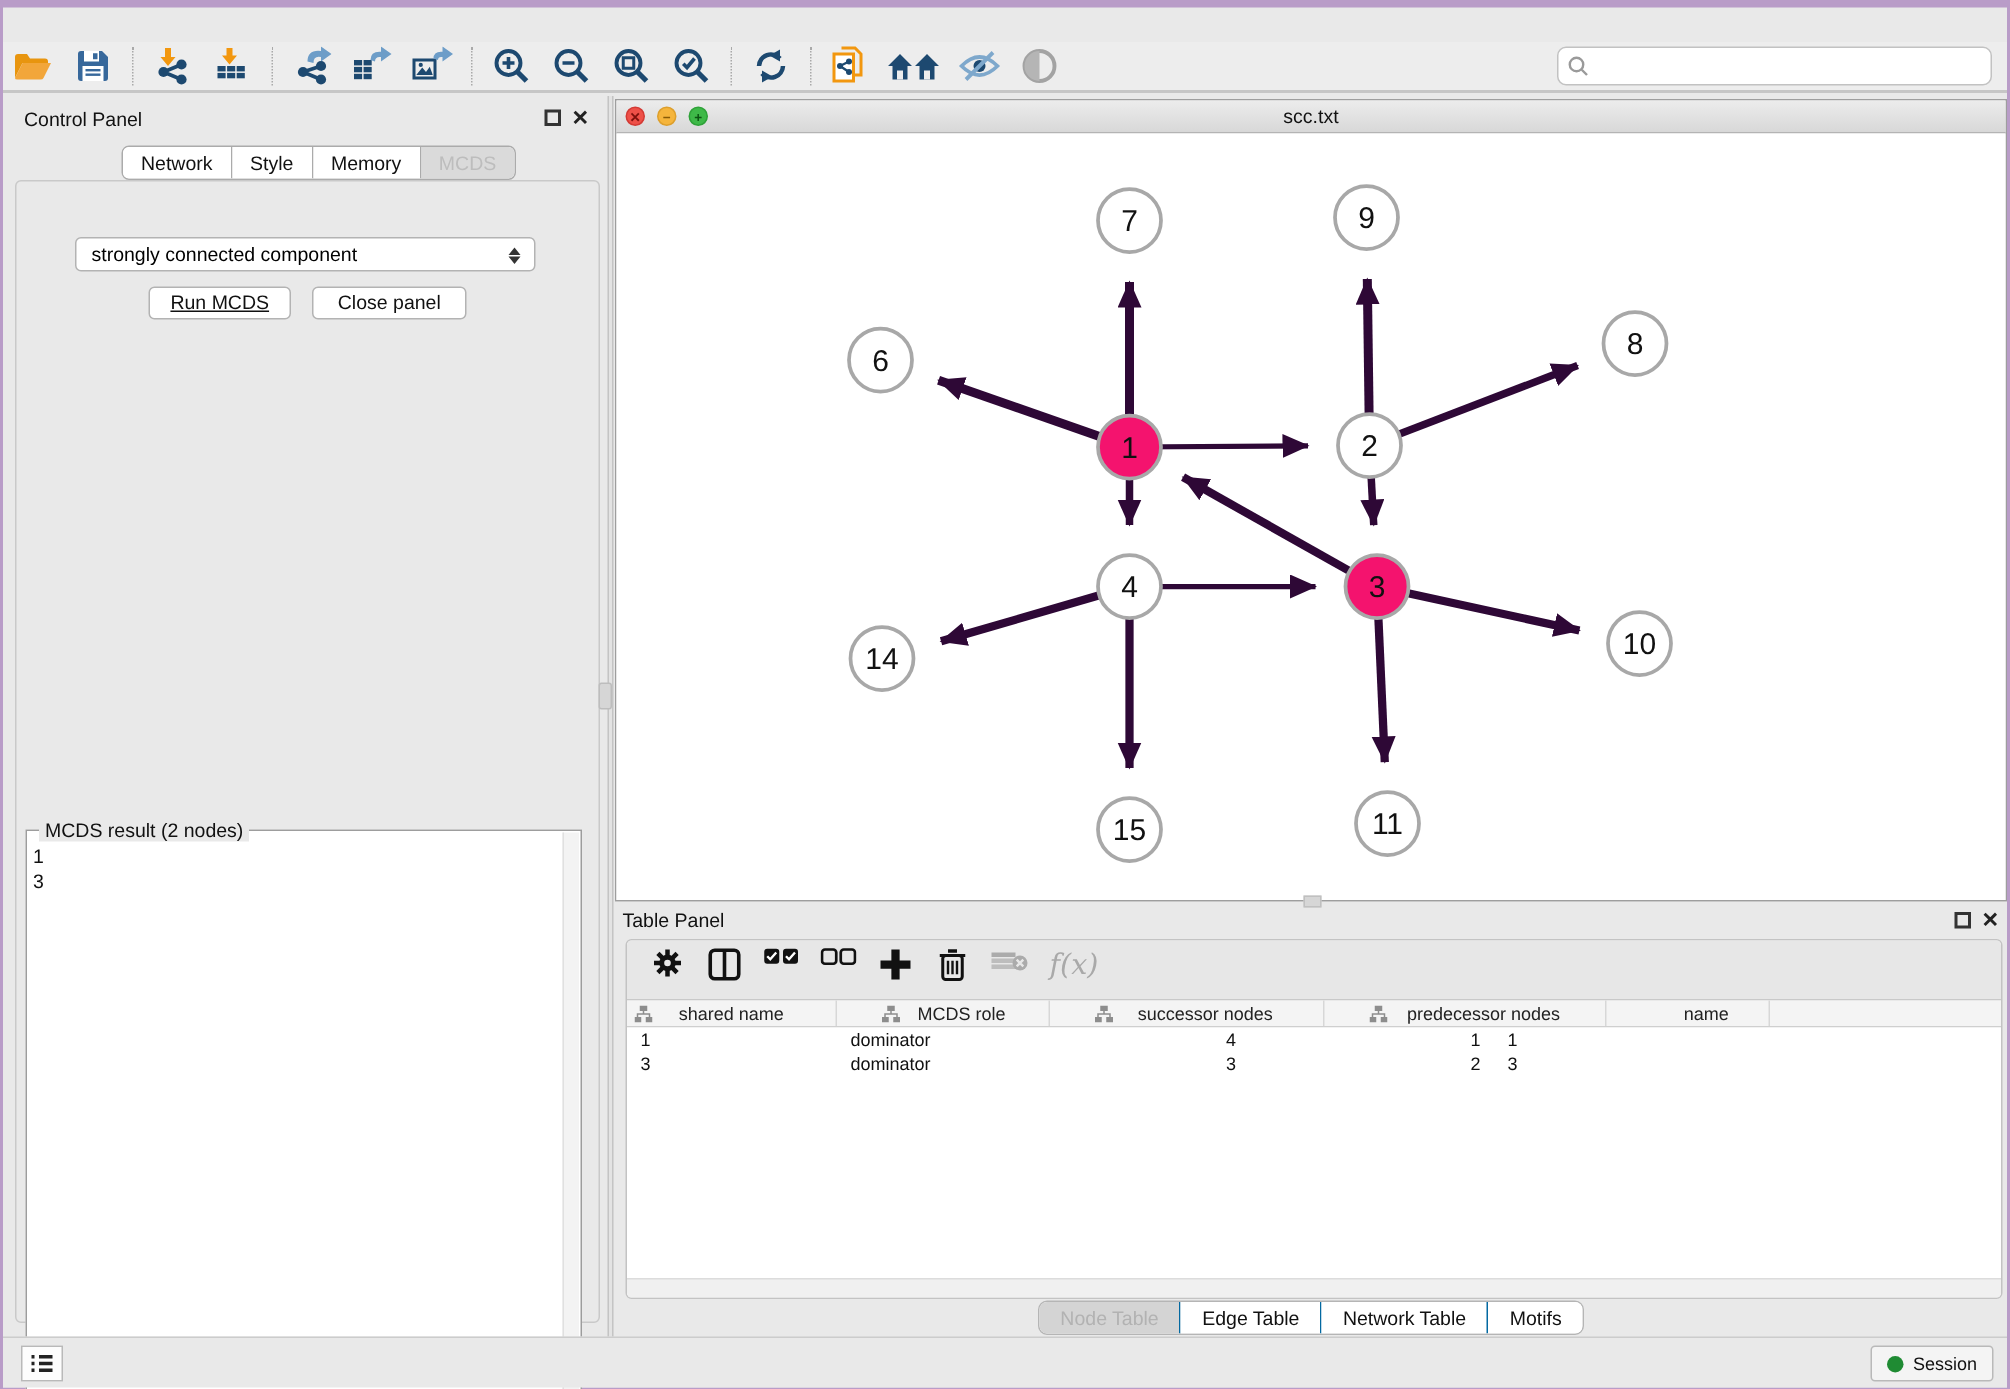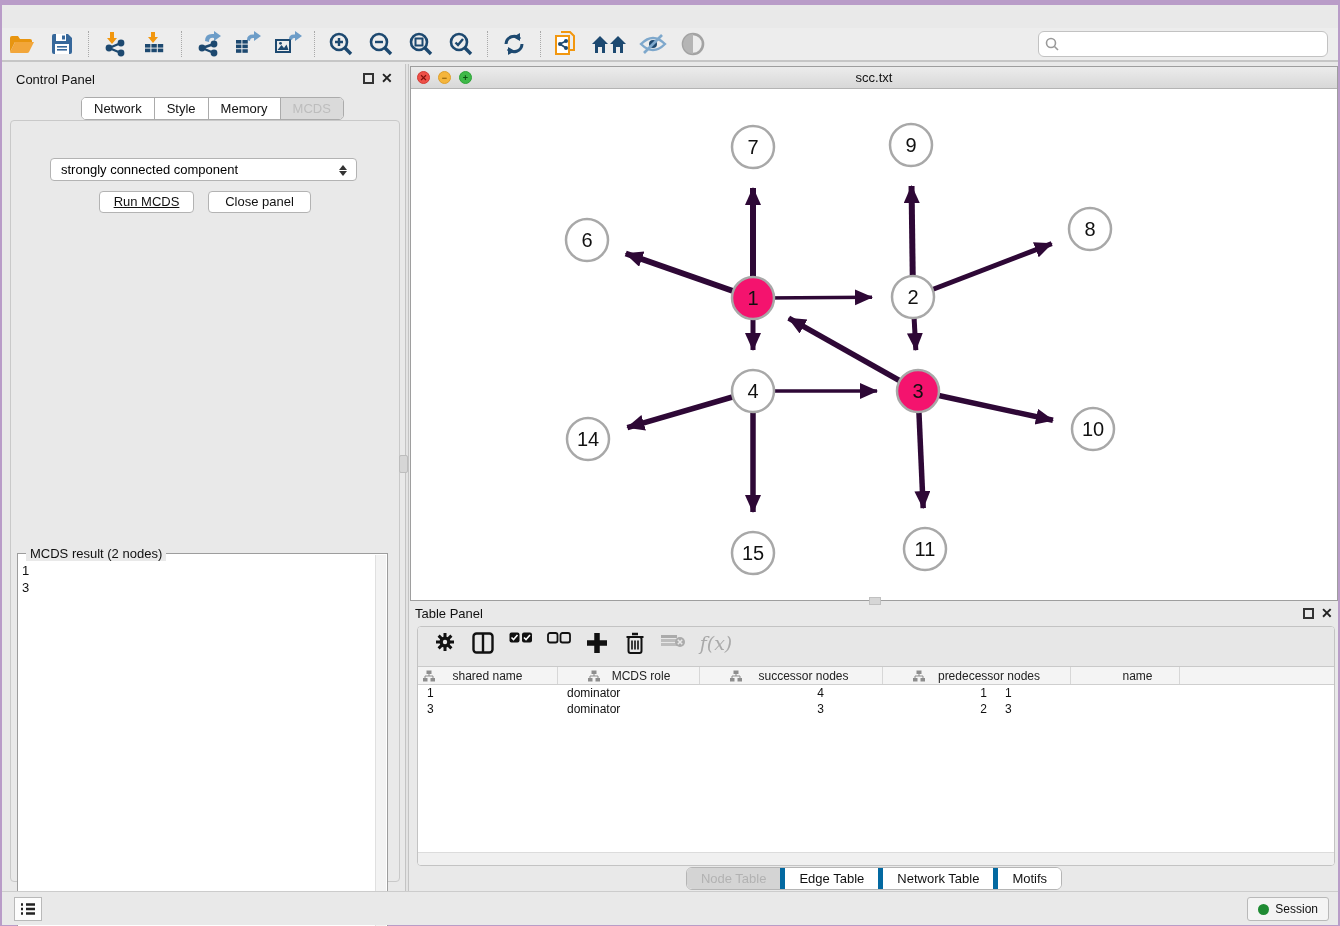--- a/index.html
+++ b/index.html
@@ -65,21 +65,21 @@
   .tp-tool { width:30px; height:30px; display:flex; align-items:flex-start; justify-content:center; margin-right:8px; }
   .fx { font-family:"DejaVu Serif", serif; font-style:italic; font-size:19px; color:#a9a9a9; }
   .tbl-header { display:flex; height:18px; background:#f4f4f4; border-bottom:1px solid #cfcfcf;gap:25px; }
   .tbl-hcell { position:relative; border-right:1px solid #d7d7d7; font-size:12px; color:#222; display:flex; align-items:center; justify-content:center; }
   .tbl-hcell .tree-ic { position:absolute; left:5px; top:3px; }
   .tbl-row { display:flex; height:16px; background:#fff; }
   .tbl-cell { font-size:12px; color:#111; padding:0 9px; line-height:16px; white-space:nowrap; overflow:hidden; }
   .tp-hscroll { position:absolute; left:0; bottom:0; width:100%; height:13px; background:#f0f0f0; border-top:1px solid #dcdcdc; }
   .tp-tabs { position:absolute; left:0; right:0; bottom:-2px; display:flex; justify-content:center; }
   .tp-tabs-inner { display:flex; border:1px solid #b5b5b5; border-radius:6px; overflow:hidden; background:#fff; }
-  .tp-tab { padding:3px 14px; font-size:13px; color:#111; background:#fff; border-right:5px solid #0369a1; }
+  .tp-tab { padding:3px 14px; font-size:13px; color:#111; background:#fff; border-right:1px solid #0369a1; }
   .tp-tab:last-child { border-right:none; }
   .tp-tab.active { background:#d4d4d4; color:#b2b2b2; }
 
   
   .statusbar { position:absolute; left:0; bottom:0; width:100%; height:34px; background:#e9e9e9; border-top:1px solid #cccccc; }
   .list-btn { position:absolute; left:12px; top:5px; width:28px; height:24px; background:#fdfdfd; border:1px solid #b9b9b9; display:flex; align-items:center; justify-content:center; }
   .memory-btn { position:absolute; right:9px; top:5px; height:24px; background:#f4f4f4; border:1px solid #b9b9b9; border-radius:3px; display:flex; align-items:center; padding:0 10px; font-size:12px; color:#111; gap:6px; }
   .mem-dot { width:11px; height:11px; border-radius:50%; background:#1f8b33; }
 </style>
 </head>

